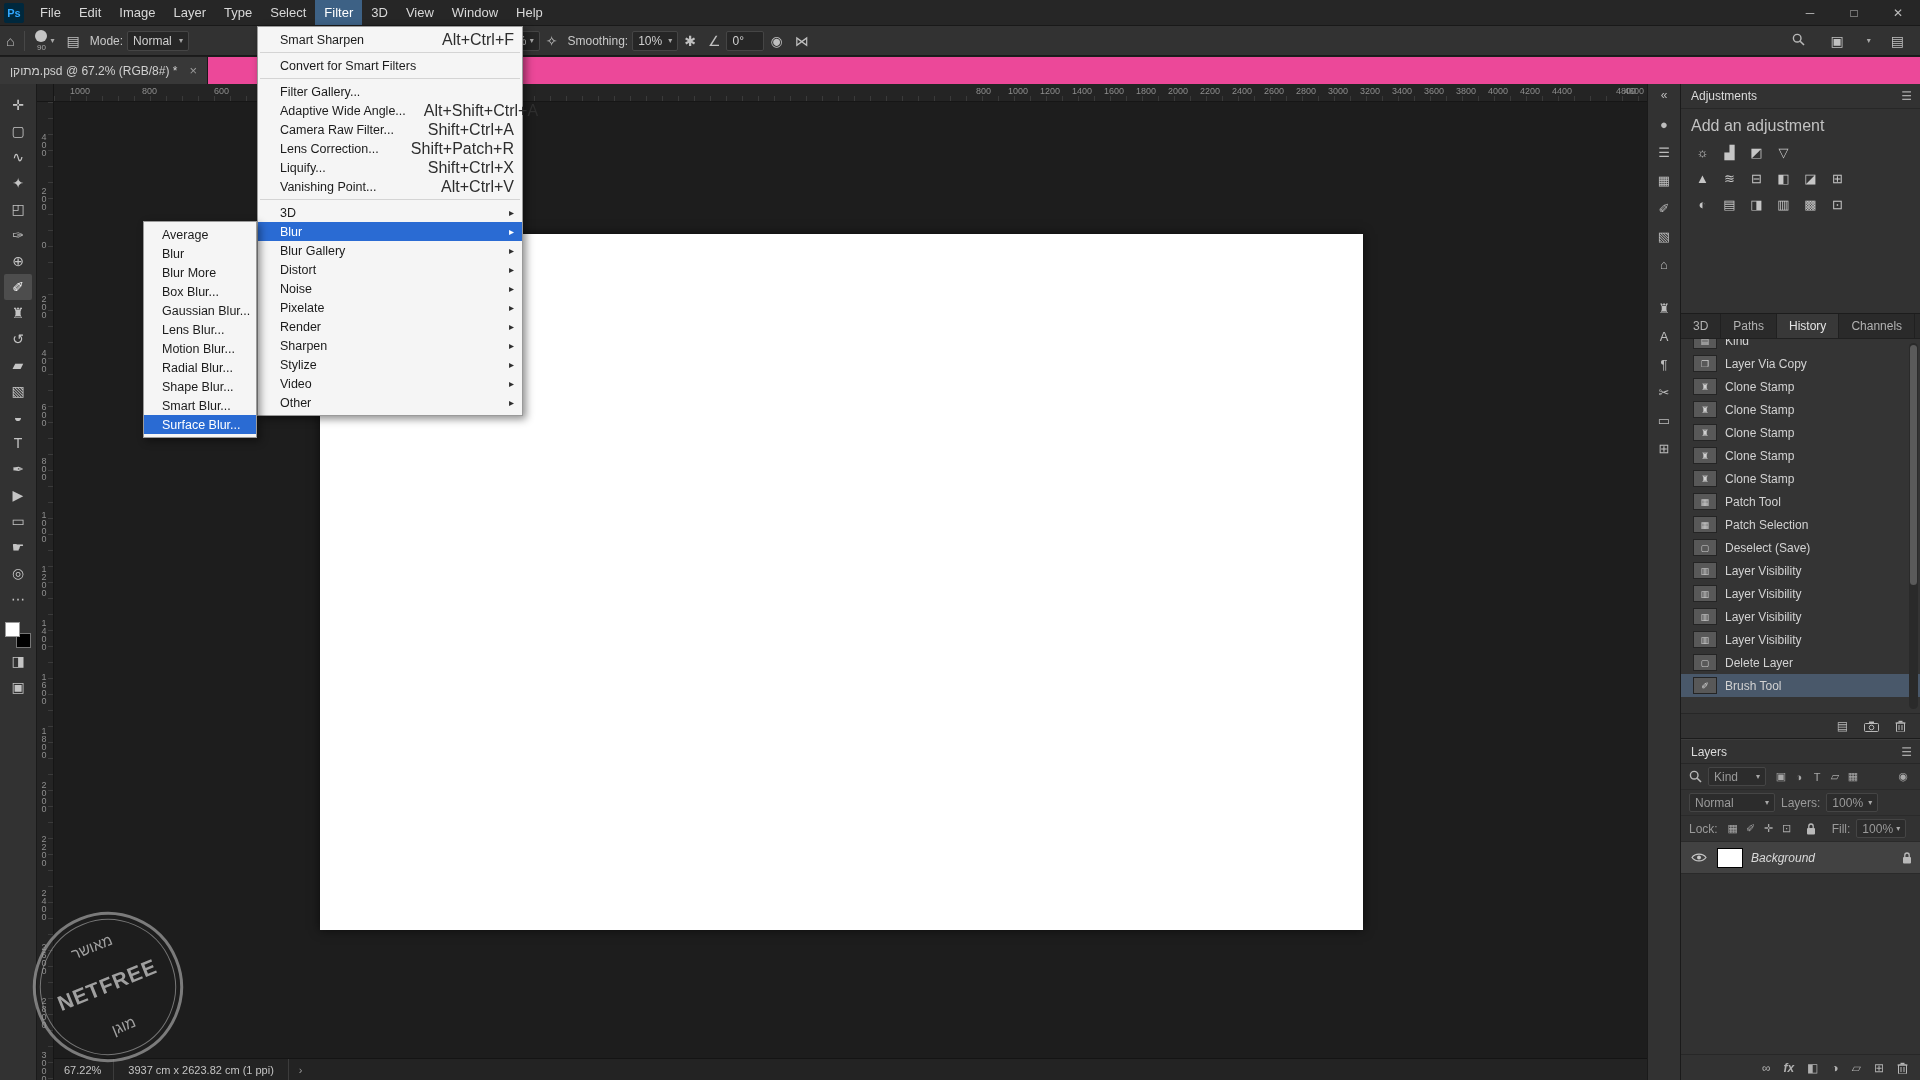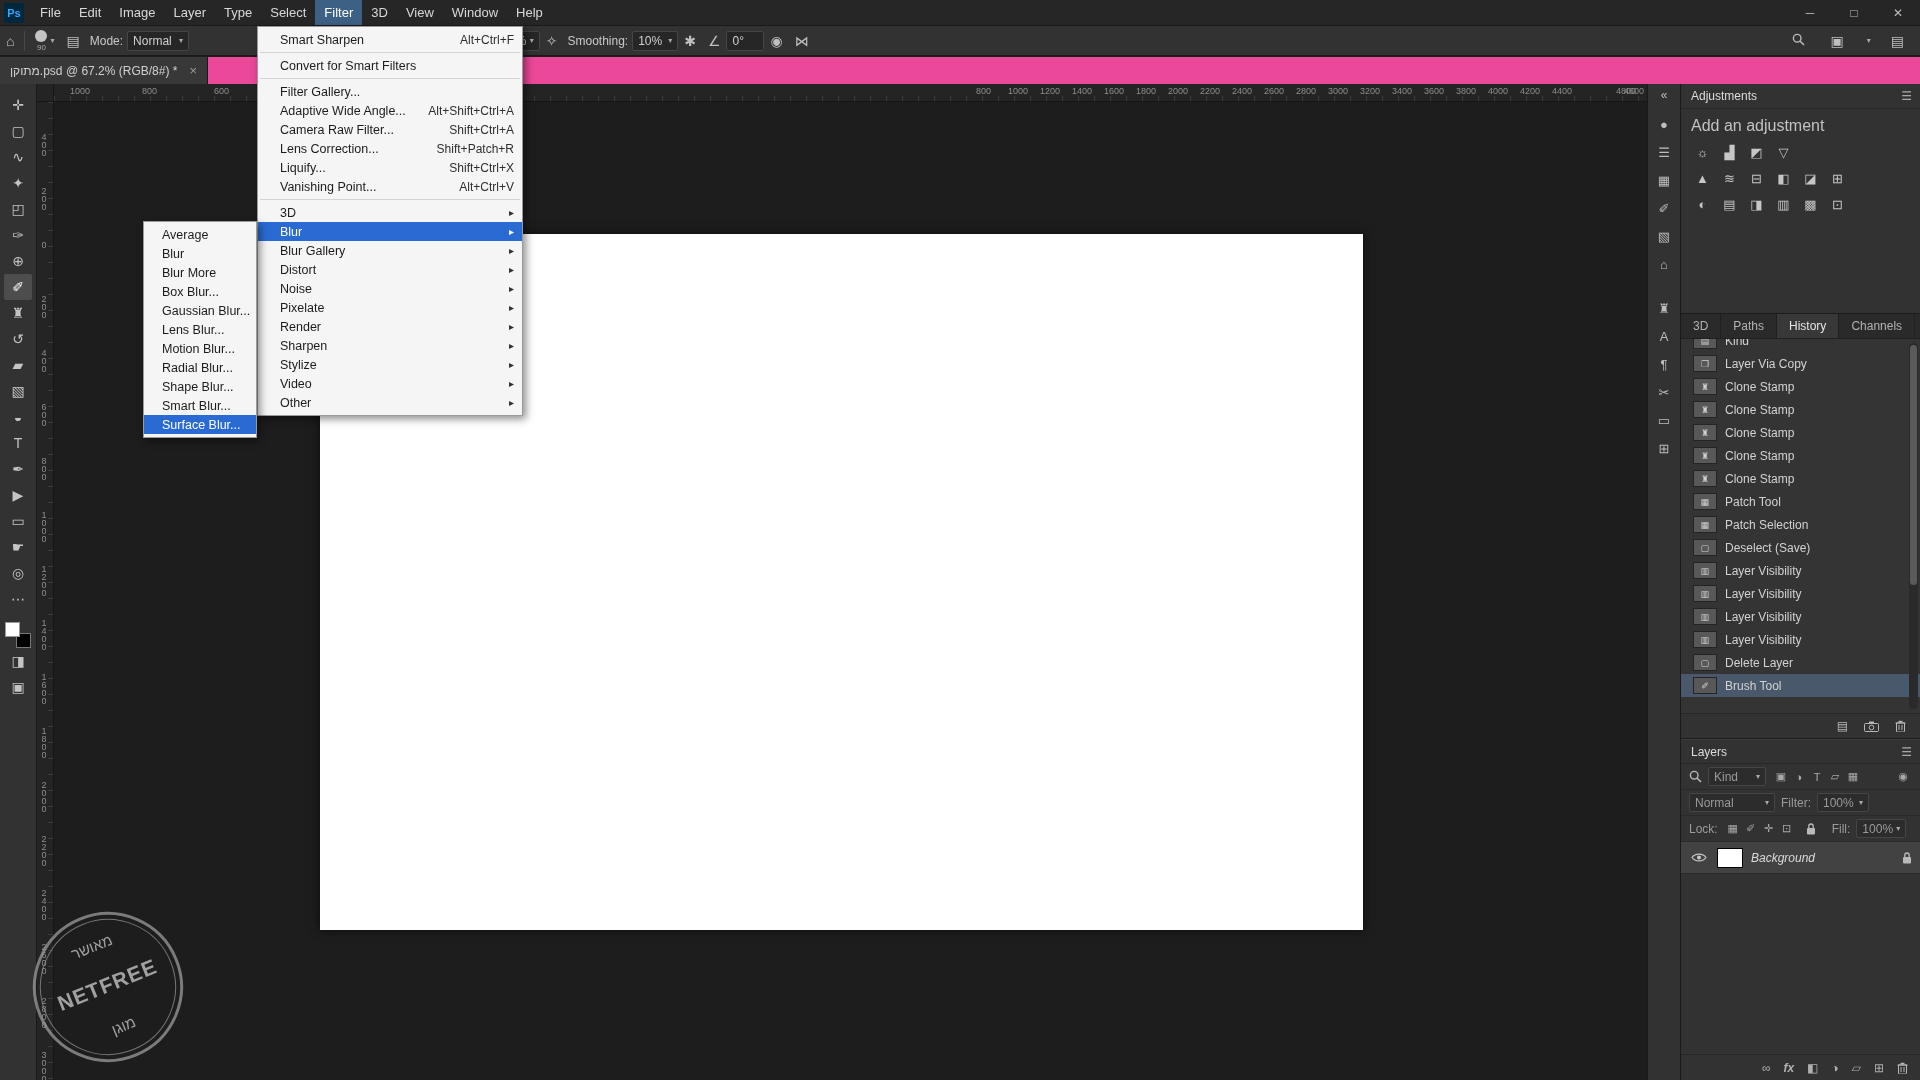--- a/index.html
+++ b/index.html
@@ -142,21 +142,21 @@
 
   
   .menu-popup { position:absolute; background:#f5f5f5; border:1px solid #9a9a9a;
                 box-shadow:3px 3px 8px rgba(0,0,0,.45); z-index:100; padding:3px 0;
                 font-size:12.5px; color:#1b1b1b; }
   #filter-menu { left:257px; top:26px; width:266px; }
   #blur-submenu { left:143px; top:221px; width:114px; }
   .mi { height:19px; display:flex; align-items:center; padding:0 8px 0 22px; cursor:default; }
   #blur-submenu .mi { padding:0 6px 0 18px; }
   .mi .lab { white-space:nowrap; }
-  .mi .sc { margin-left:auto; padding-left:18px; font-size:12px; color:#2e2e2e; white-space:nowrap; }
+  .mi .sc { margin-left:auto; padding-left:18px; font-size:16px; color:#2e2e2e; white-space:nowrap; }
   .mi .arrow { margin-left:auto; font-size:10px; color:#2e2e2e; }
   .mi.hl { background:#2a6bd3; color:#ffffff; }
   .mi.hl .arrow, .mi.hl .sc { color:#ffffff; }
   .msep { height:1px; background:#d4d4d4; margin:3px 2px; }
 </style>
 </head>
 <body>
 
 <div id="app">
 
@@ -316,20 +316,25 @@
       <span class="vr-num" style="top: 948px;">3000</span>
     </div>
 
   <div class="canvas-area">
     <div class="canvas"></div>
     <div class="stamp">
       <span class="st-top">מאושר</span>
       <span class="st-mid">NETFREE</span>
       <span class="st-bot">מוגן</span>
     </div>
+    <div class="statusbar">
+      <span class="sb-zoom">67.22%</span>
+      <span class="sb-field">3937 cm x 2623.82 cm (1 ppi)</span>
+      <span class="sb-chev">›</span>
+    </div>
   </div>
 
   <div class="right-strip">
     <span class="rs-collapse">«</span>
     <div id="strip-icons" style="display:flex;flex-direction:column;align-items:center">
         <span class="rs-icon">●</span>
         <span class="rs-icon">☰</span>
         <span class="rs-icon">▦</span>
         <span class="rs-icon">✐</span>
         <span class="rs-icon">▧</span>
@@ -499,21 +504,21 @@
           <span class="fi">▦</span>
         </div>
       <span class="fi" style="margin-left:auto">◉</span>
     </div>
 
     <div class="l-row">
       <div class="l-select" style="width:86px">
         <span>Normal</span>
         <span class="caret">▾</span>
       </div>
-      <span class="l-label">Filter:</span>
+      <span class="l-label">Layers:</span>
       <div class="l-select" style="width:52px">
         <span>100%</span>
         <span class="caret">▾</span>
       </div>
     </div>
 
     <div class="l-row">
       <span class="l-label">Lock:</span>
       <div id="lock-icons" style="display:flex">
           <span class="fi">▦</span>

